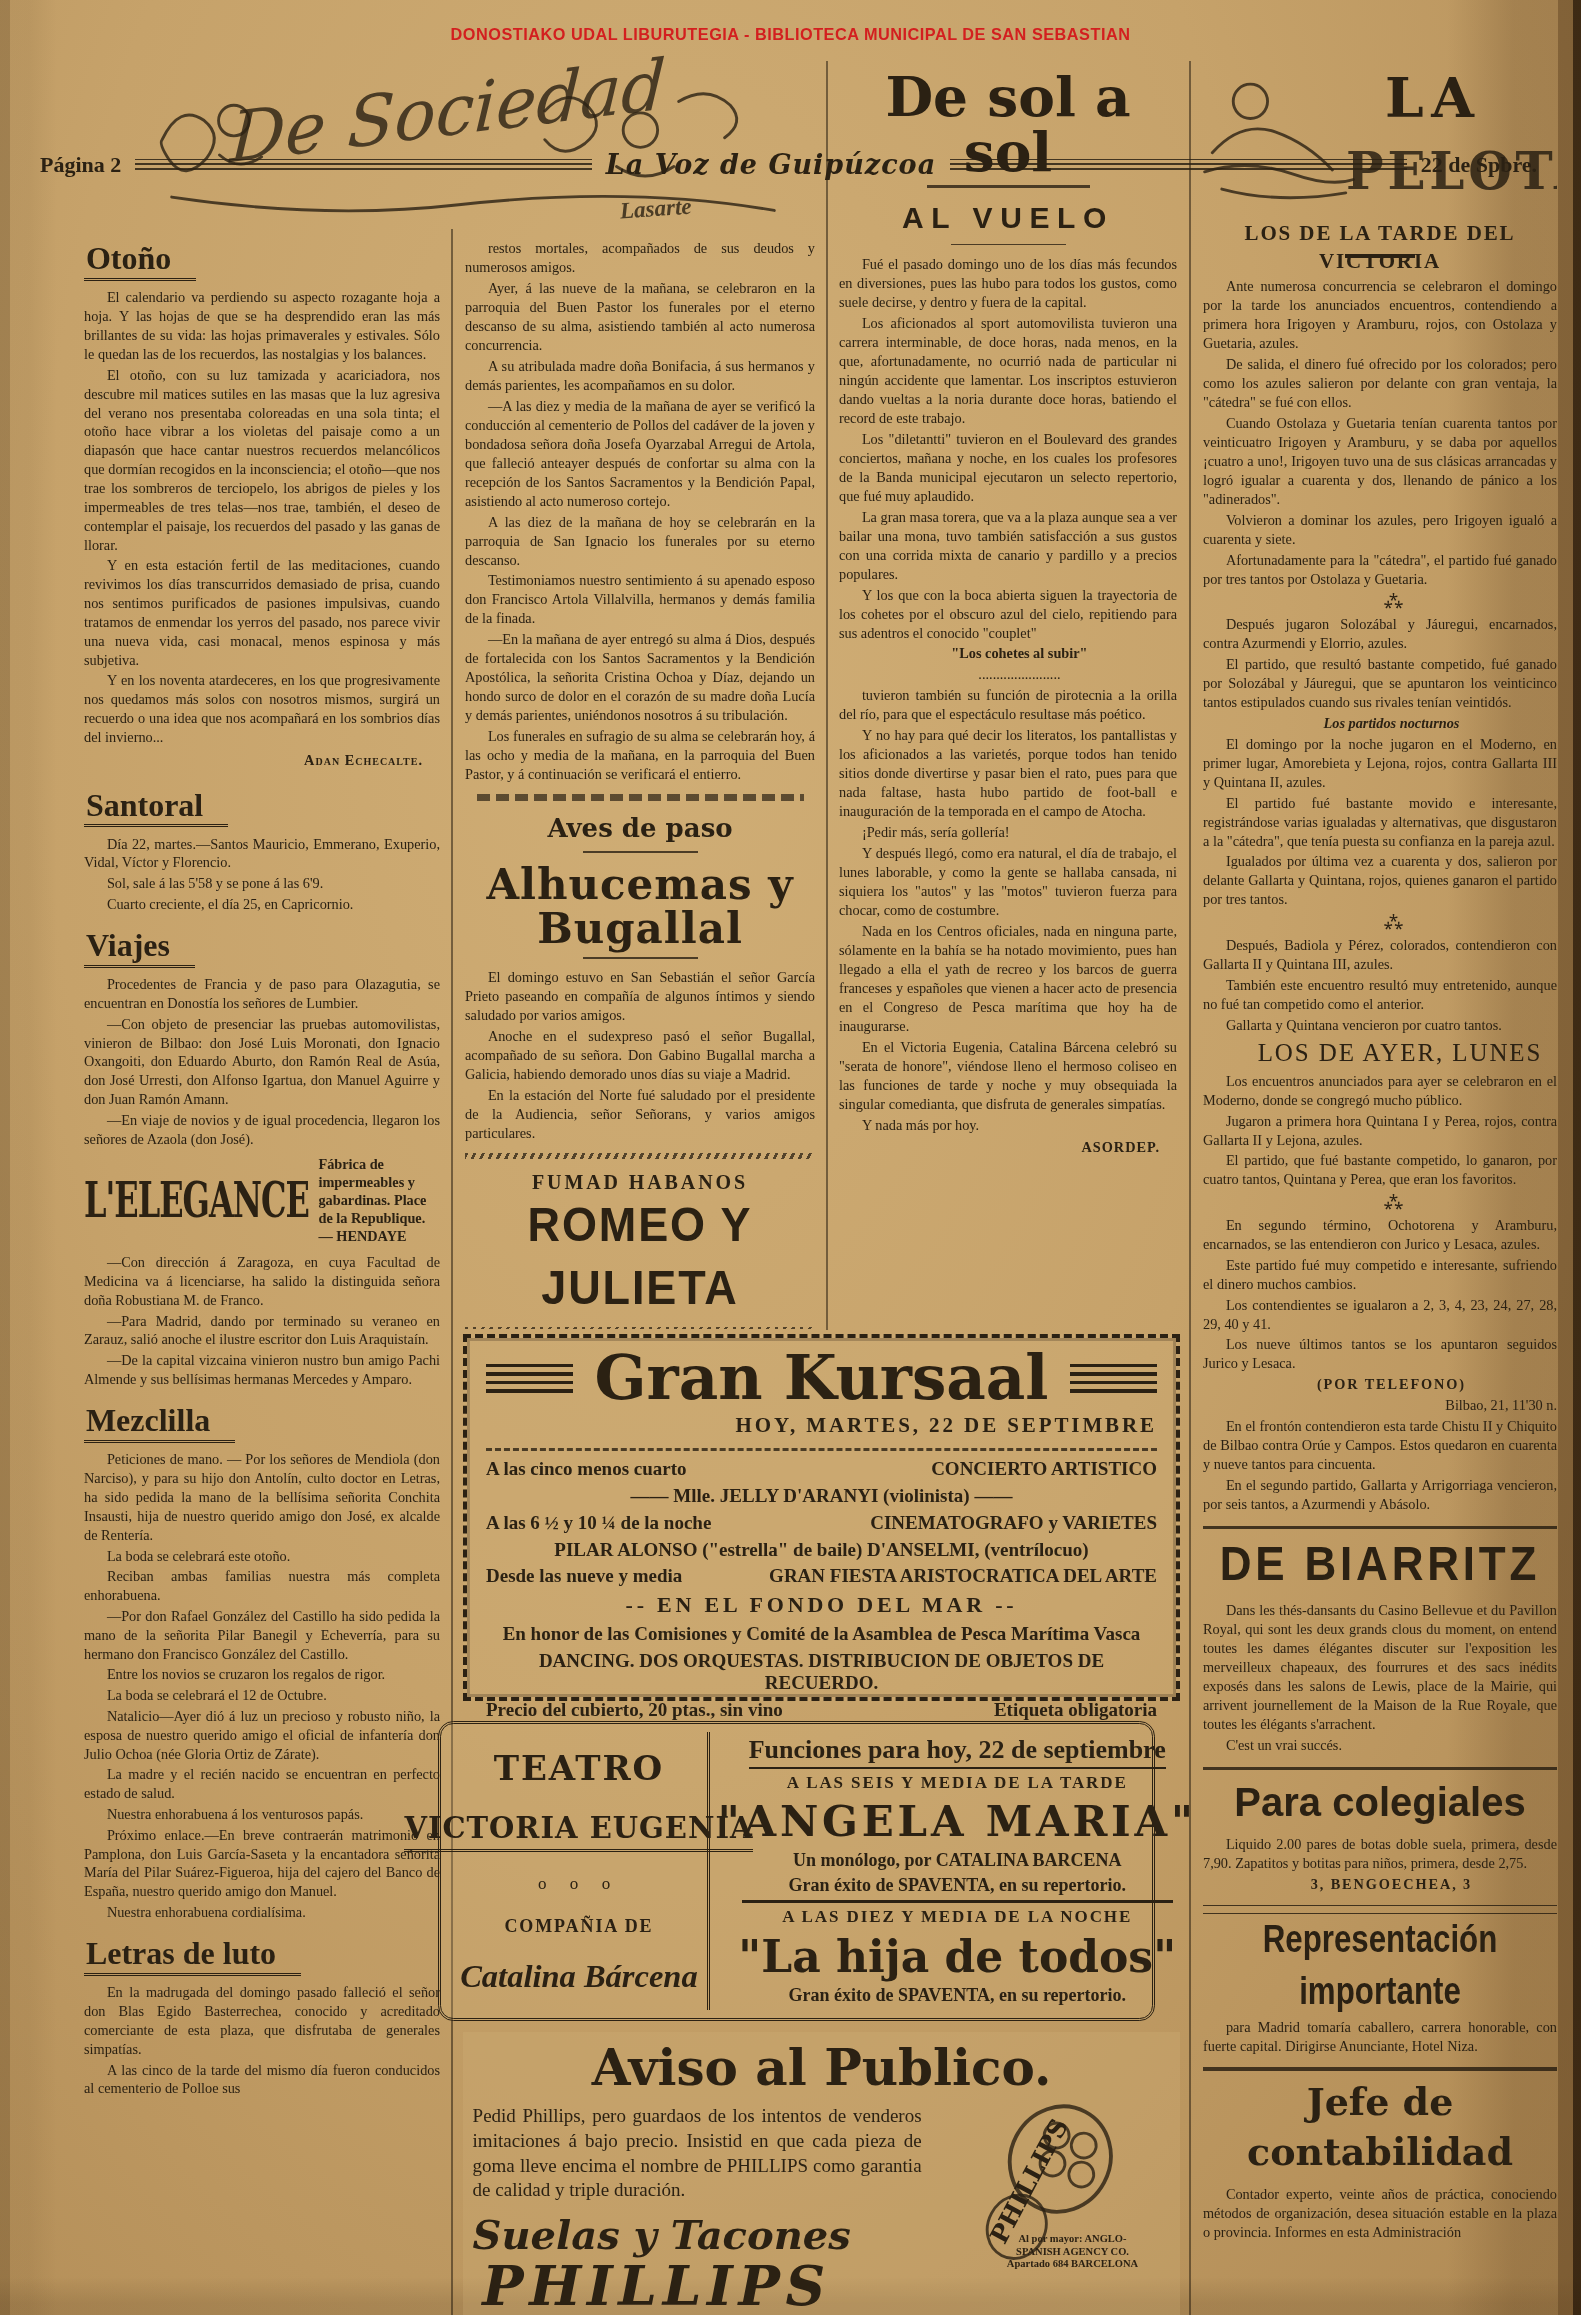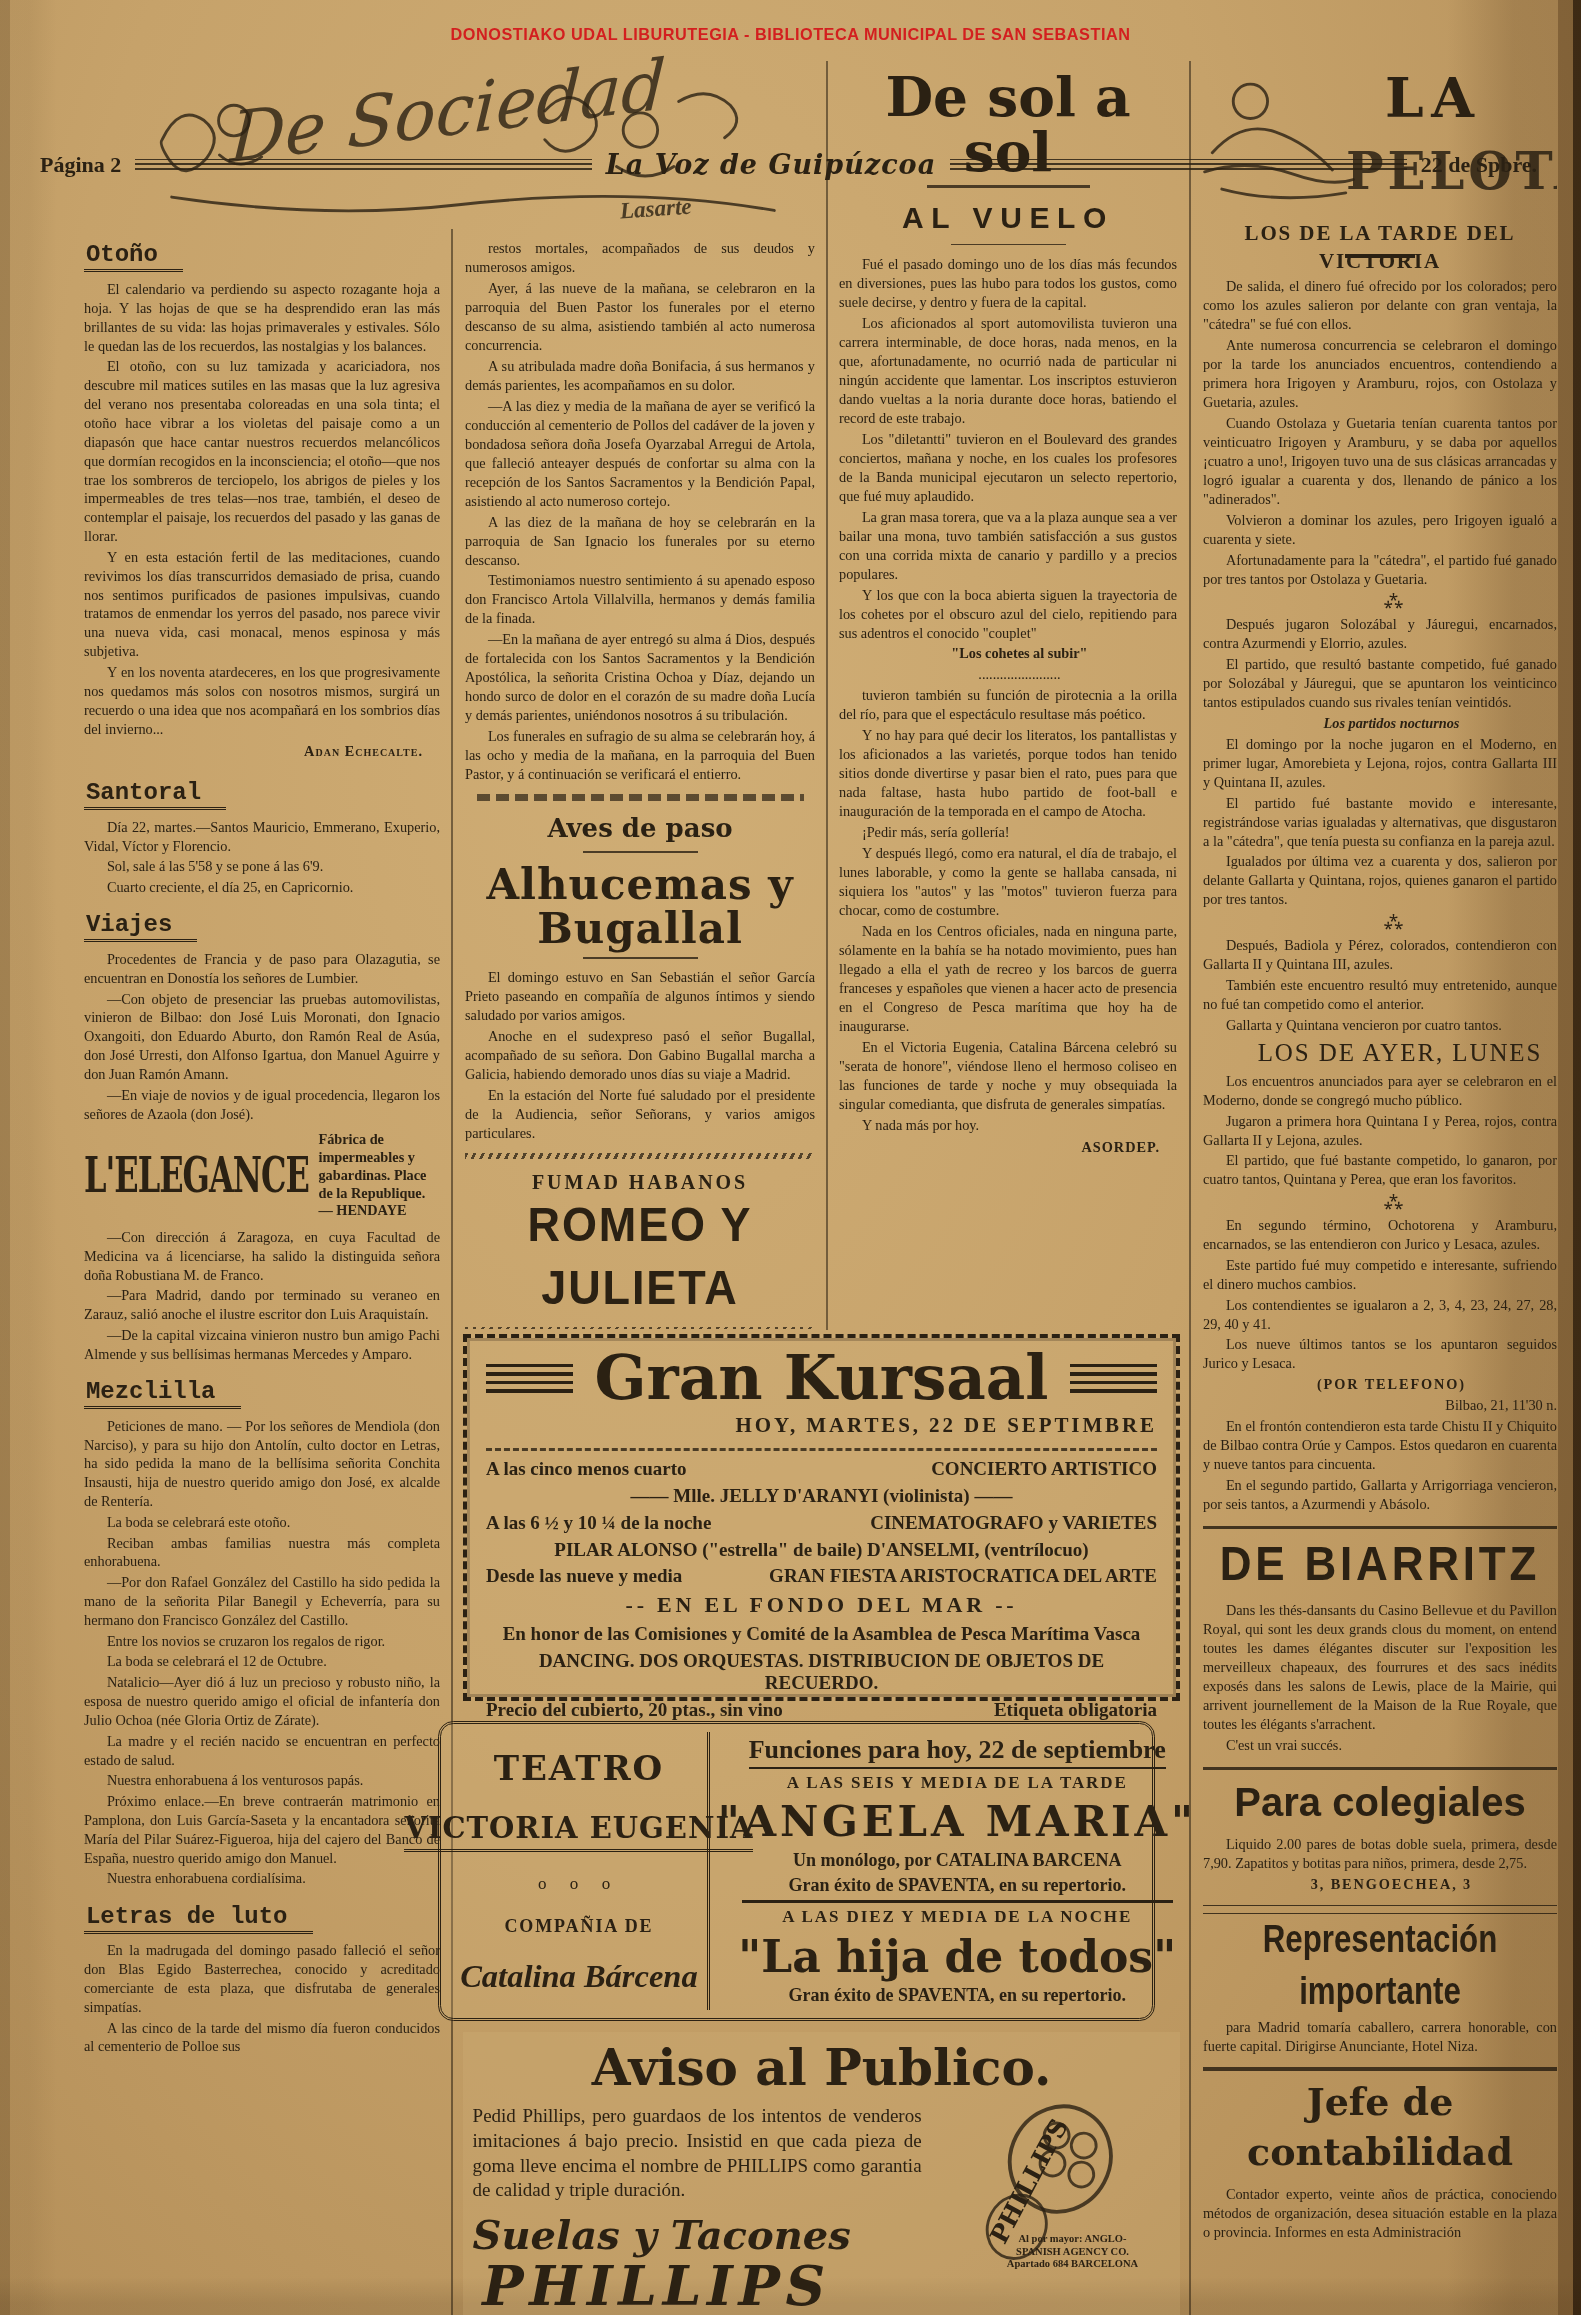--- a/index.html
+++ b/index.html
@@ -19,23 +19,23 @@
   .mh-title{font-weight:bold;font-style:italic;font-size:27px;white-space:nowrap;letter-spacing:1px;
     font-family:"DejaVu Serif", serif;}
   .vrule{position:absolute;width:1.9px;background:rgba(43,33,19,.55);}
   .col{position:absolute;overflow:hidden;text-align:justify;}
   .col p{margin:0 0 1.9px 0;text-indent:1.6em;}
   .c1{left:84px;top:229px;width:356px;height:2074px;font-size:14.3px;line-height:1.32;}
   .c1 .otono-par p{}
   .c2{left:465px;top:239px;width:350px;height:1090px;font-size:14.3px;line-height:1.33;}
   .c3{left:839px;top:67px;width:338px;height:1264px;font-size:14.3px;line-height:1.33;}
   .c4{left:1203px;top:67px;width:354px;height:2248px;font-size:14.3px;line-height:1.33;}
-  .sec-head{font-size:24px;font-weight:bold;margin:13.4px 0 7.6px 0;text-indent:0;text-align:right;
+  .sec-head{font-size:32px;font-weight:bold;margin:13.4px 0 7.6px 0;text-indent:0;text-align:right;
     border-bottom:3.8px double #2b2113;display:inline-block;padding:0 25px 1.9px 1.9px;line-height:1.05;
-    font-family:Liberation Mono, monospace;}
+    font-family:Liberation Serif, serif;}
   .sig{display:block;text-align:right;font-variant:small-caps;font-weight:bold;letter-spacing:1px;
     padding-right:17px;margin:3.8px 0 5.7px;text-indent:0;}
   .center{text-align:center;text-indent:0;}
   .right{text-align:right;text-indent:0;}
   .bold{font-weight:bold;}
   .caps{letter-spacing:1.9px;}
   .ornament{text-align:center;text-indent:0;font-size:17px;margin:3.8px 0;}
   .subhead-italic{text-align:center;text-indent:0;font-style:italic;font-weight:bold;}
   .subhead-caps{text-align:center;text-indent:0;font-weight:normal;font-size:25px;letter-spacing:1.9px;}
   .society{position:absolute;left:143px;top:63px;width:660px;height:161px;}
@@ -271,22 +271,22 @@
         <path class="ink" d="M20 90 q30 -34 66 -22 q34 12 60 40"></path>
         <path class="ink" d="M12 110 q44 -14 92 2 q40 14 64 6"></path>
         <path class="ink" d="M30 128 q60 16 130 4"></path>
       </svg>
       <div class="pelota-la">LA</div>
       <div class="pelota-word">PELOTA</div>
       <div class="pelota-sub">LOS DE LA TARDE DEL VICTORIA</div>
       <div class="pelota-rule"></div>
     </div>
     <div>
+        <p>Ante numerosa concurrencia se celebraron el domingo por la tarde los anunciados encuentros, contendiendo a primera hora Irigoyen y Aramburu, rojos, con Ostolaza y Guetaria, azules.</p>
         <p>De salida, el dinero fué ofrecido por los colorados; pero como los azules salieron por delante con gran ventaja, la "cátedra" se fué con ellos.</p>
-        <p>Ante numerosa concurrencia se celebraron el domingo por la tarde los anunciados encuentros, contendiendo a primera hora Irigoyen y Aramburu, rojos, con Ostolaza y Guetaria, azules.</p>
         <p>Cuando Ostolaza y Guetaria tenían cuarenta tantos por veinticuatro Irigoyen y Aramburu, y se daba por aquellos ¡cuatro a uno!, Irigoyen tuvo una de sus clásicas arrancadas y logró igualar a cuarenta y dos, llenando de pánico a los "adinerados".</p>
         <p>Volvieron a dominar los azules, pero Irigoyen igualó a cuarenta y siete.</p>
         <p>Afortunadamente para la "cátedra", el partido fué ganado por tres tantos por Ostolaza y Guetaria.</p>
         <p class="ornament">⁂</p>
         <p>Después jugaron Solozábal y Jáuregui, encarnados, contra Azurmendi y Elorrio, azules.</p>
         <p>El partido, que resultó bastante competido, fué ganado por Solozábal y Jáuregui, que se apuntaron los veinticinco tantos estipulados cuando sus rivales tenían veintidós.</p>
         <p class="subhead-italic">Los partidos nocturnos</p>
         <p>El domingo por la noche jugaron en el Moderno, en primer lugar, Amorebieta y Lejona, rojos, contra Gallarta III y Quintana II, azules.</p>
         <p>El partido fué bastante movido e interesante, registrándose varias igualadas y alternativas, que disgustaron a la "cátedra", que tenía puesta su confianza en la pareja azul.</p>
         <p>Igualados por última vez a cuarenta y dos, salieron por delante Gallarta y Quintana, rojos, quienes ganaron el partido por tres tantos.</p>

